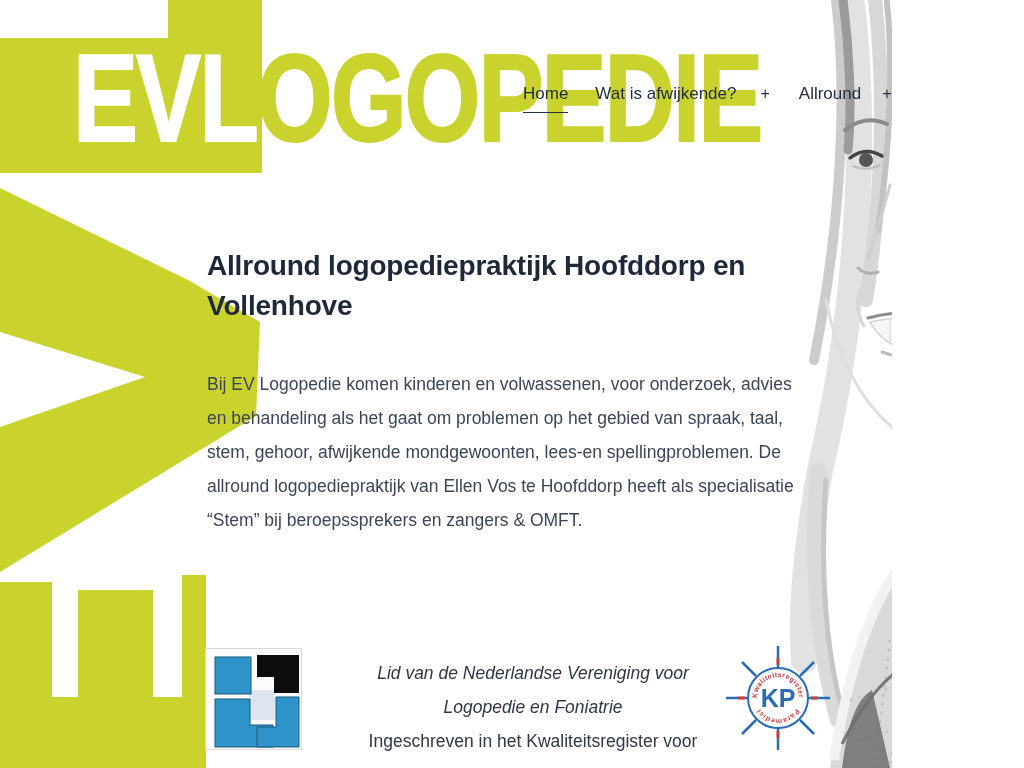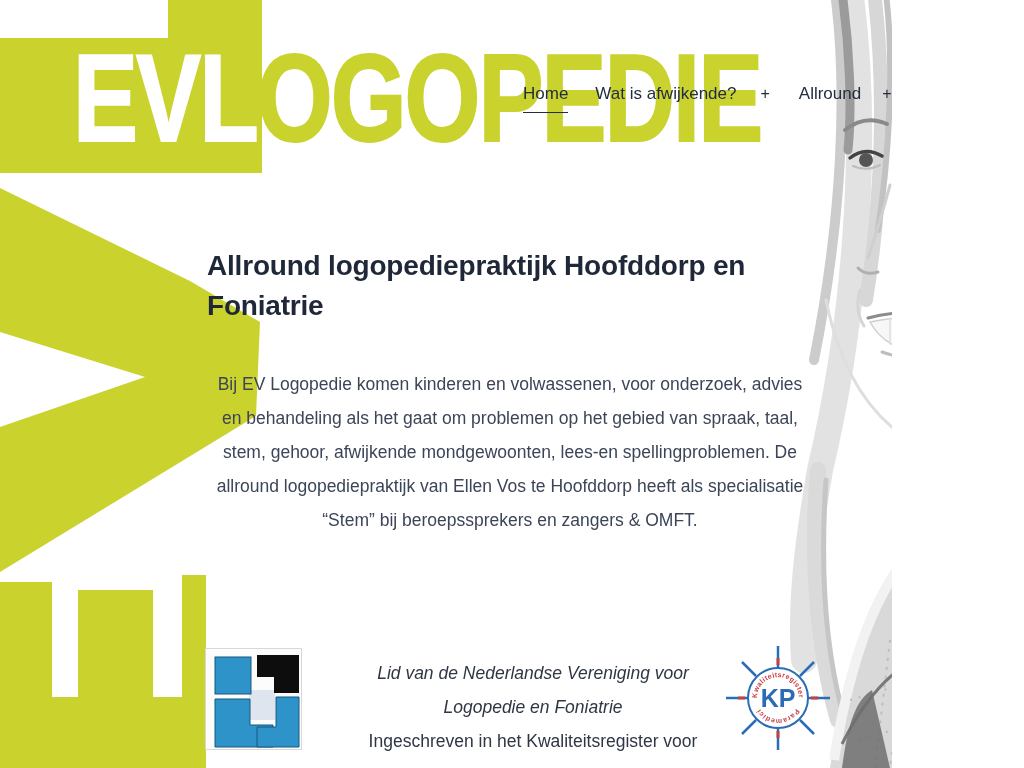--- a/index.html
+++ b/index.html
@@ -28,21 +28,21 @@
   .nav .it2{margin-left:27px;}
   .nav .plus{background:none;border:none;padding:0;margin-left:24px;font-size:16px;
              color:#232d3f;cursor:pointer;font-family:inherit;}
   .nav .it4{margin-left:29px;}
   .nav .plus2{margin-left:21px;}
 
   
   .main{position:absolute;left:207px;top:246px;width:606px;z-index:3;}
   .h1{font-size:28px;font-weight:bold;color:#1f2838;line-height:40px;letter-spacing:-0.2px;margin:0;}
   .h2{font-size:20px;font-weight:bold;color:#1f2838;margin:32px 0 0 0;}
-  .para{font-size:17.5px;color:#3c4557;line-height:34px;margin:41px 0 0 0;text-align:center;}
+  .para{font-size:17.5px;color:#3c4557;line-height:34px;margin:41px 0 0 0;}
 
   
   .nvlf{position:absolute;left:205px;top:648px;z-index:3;}
   .foot{position:absolute;left:318px;top:656px;width:430px;z-index:3;text-align:center;
         font-size:17.5px;line-height:34px;color:#2f3644;}
   .foot .it{font-style:italic;}
   .kp{position:absolute;left:722px;top:642px;z-index:3;}
 </style>
 </head>
 <body>
@@ -129,21 +129,21 @@
 
   <nav class="nav">
     <a class="current">Home</a>
     <a class="it2">Wat is afwijkende?</a>
     <button class="plus">+</button>
     <a class="it4">Allround</a>
     <button class="plus plus2">+</button>
   </nav>
 
   <main class="main">
-    <h1 class="h1">Allround logopediepraktijk Hoofddorp en Foniatrie</h1>
+    <h1 class="h1">Allround logopediepraktijk Hoofddorp en Vollenhove</h1>
     <p class="para">Bij EV Logopedie komen kinderen en volwassenen, voor onderzoek, advies en behandeling als het gaat om problemen op het gebied van spraak, taal, stem, gehoor, afwijkende mondgewoonten, lees-en spellingproblemen. De allround logopediepraktijk van Ellen Vos te Hoofddorp heeft als specialisatie “Stem” bij beroepssprekers en zangers &amp; OMFT.</p>
   </main>
 
   <svg class="nvlf" width="97" height="102" viewBox="0 0 97 102">
     <rect x="0.5" y="0.5" width="96" height="101" fill="#fcfcfd" stroke="#d8d8d8"></rect>
     <rect x="44" y="42" width="26" height="30" fill="#dfe5ee"></rect>
     <g fill="#2d93c9" stroke="#17587e" stroke-width="1">
       <rect x="10" y="9" width="36" height="37"></rect>
       <path d="M10,51 H45 V77 H68 V99 H10 Z"></path>
       <path d="M71,49 H94 V99 H52 V79 H71 Z"></path>

